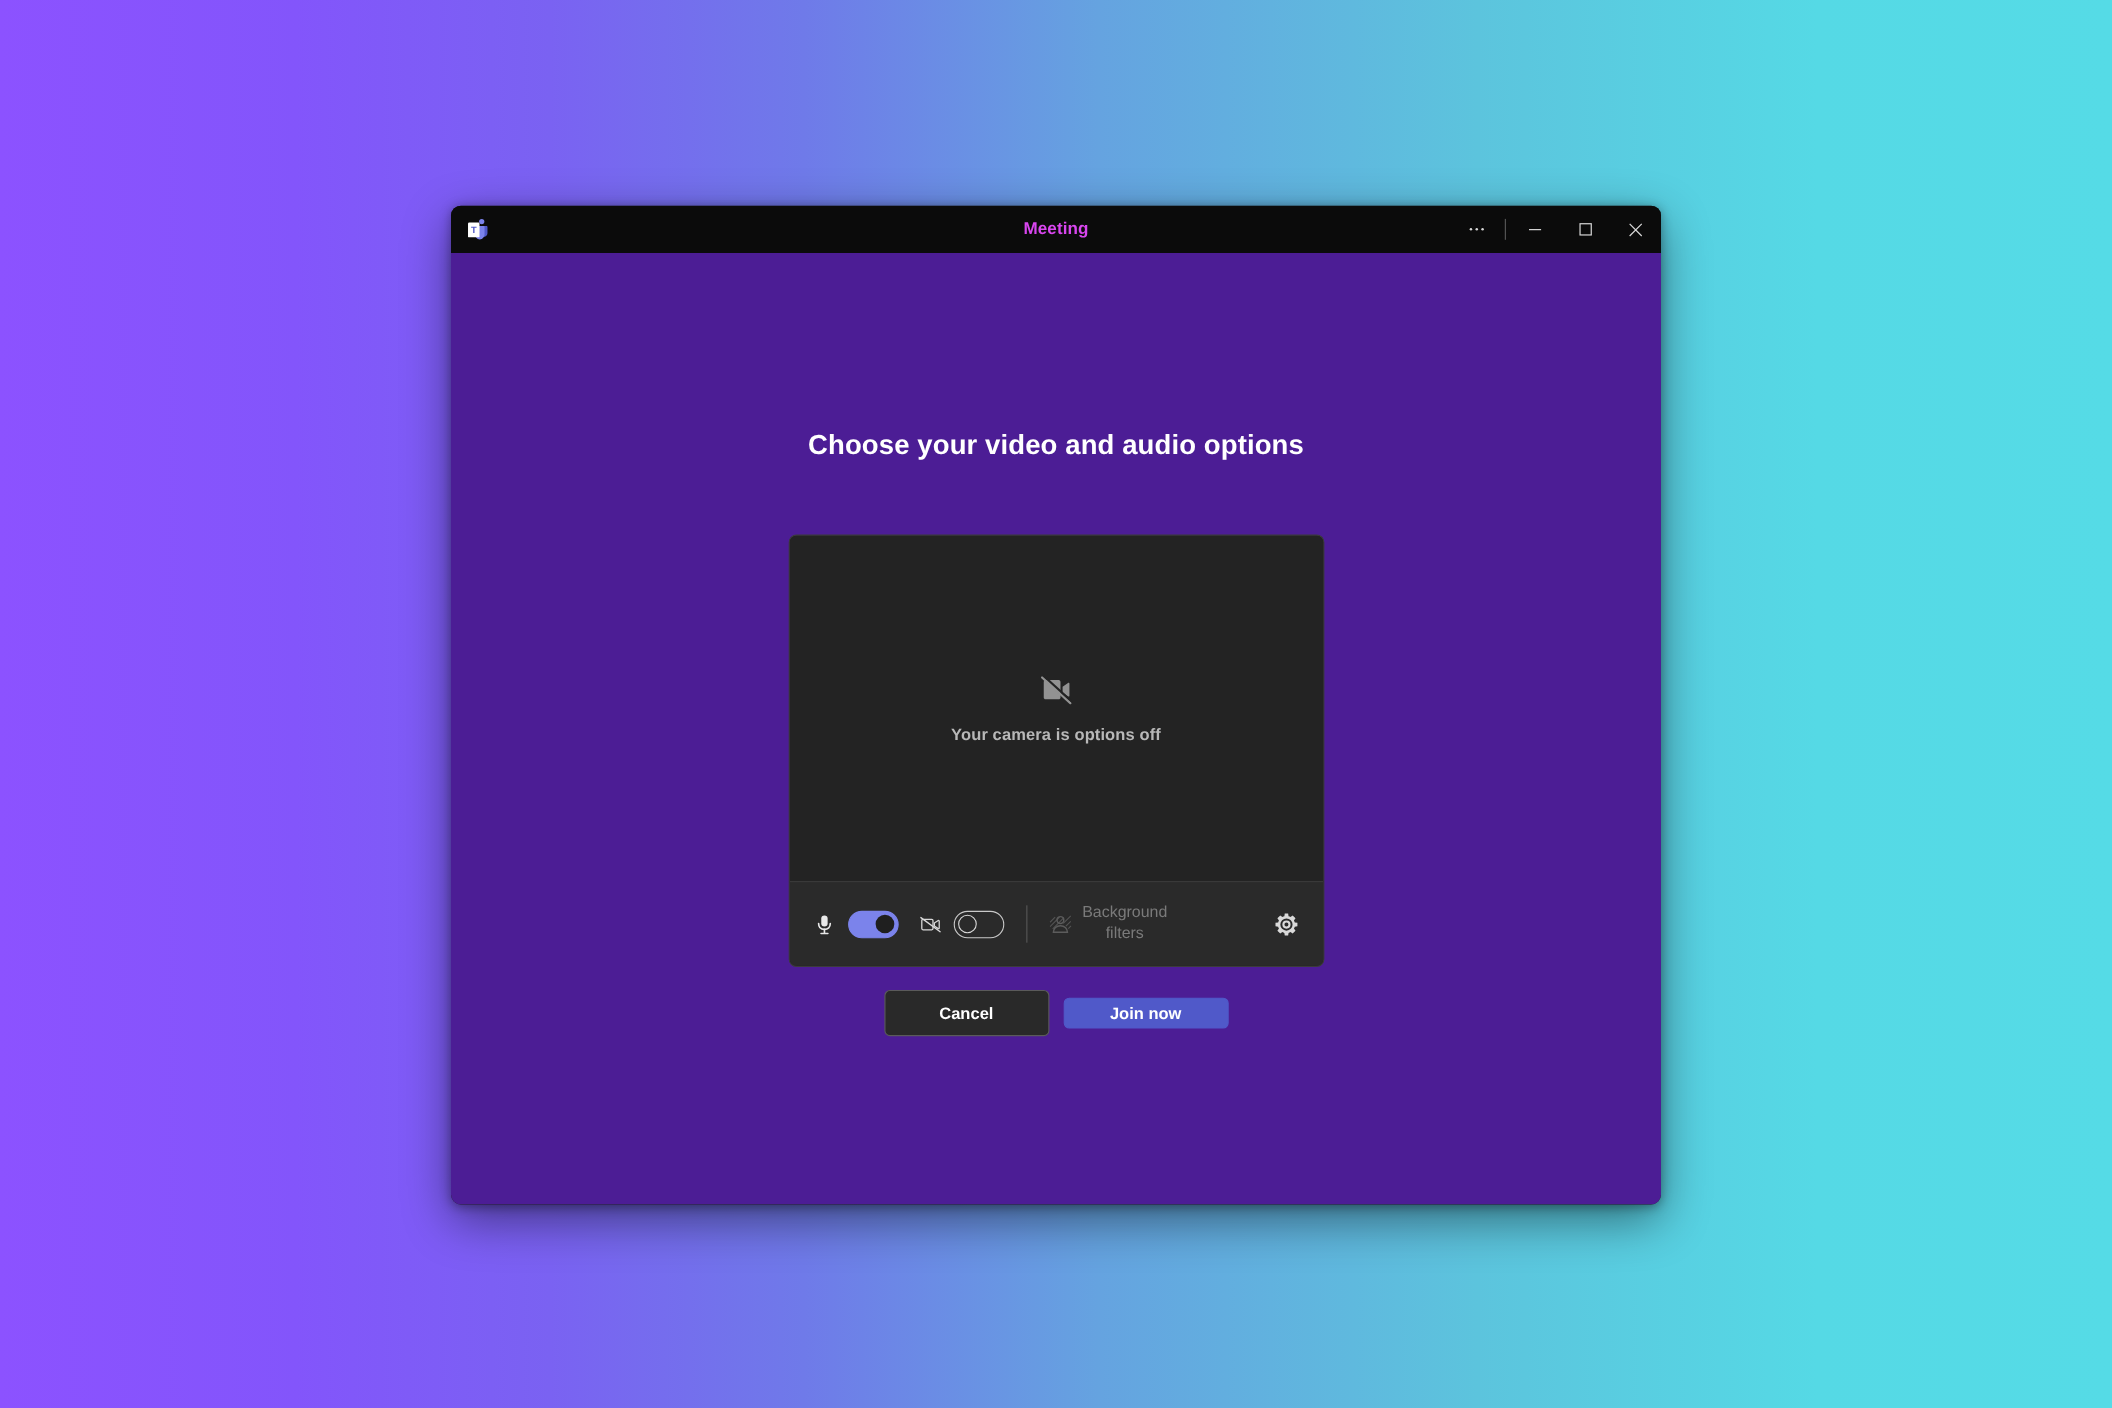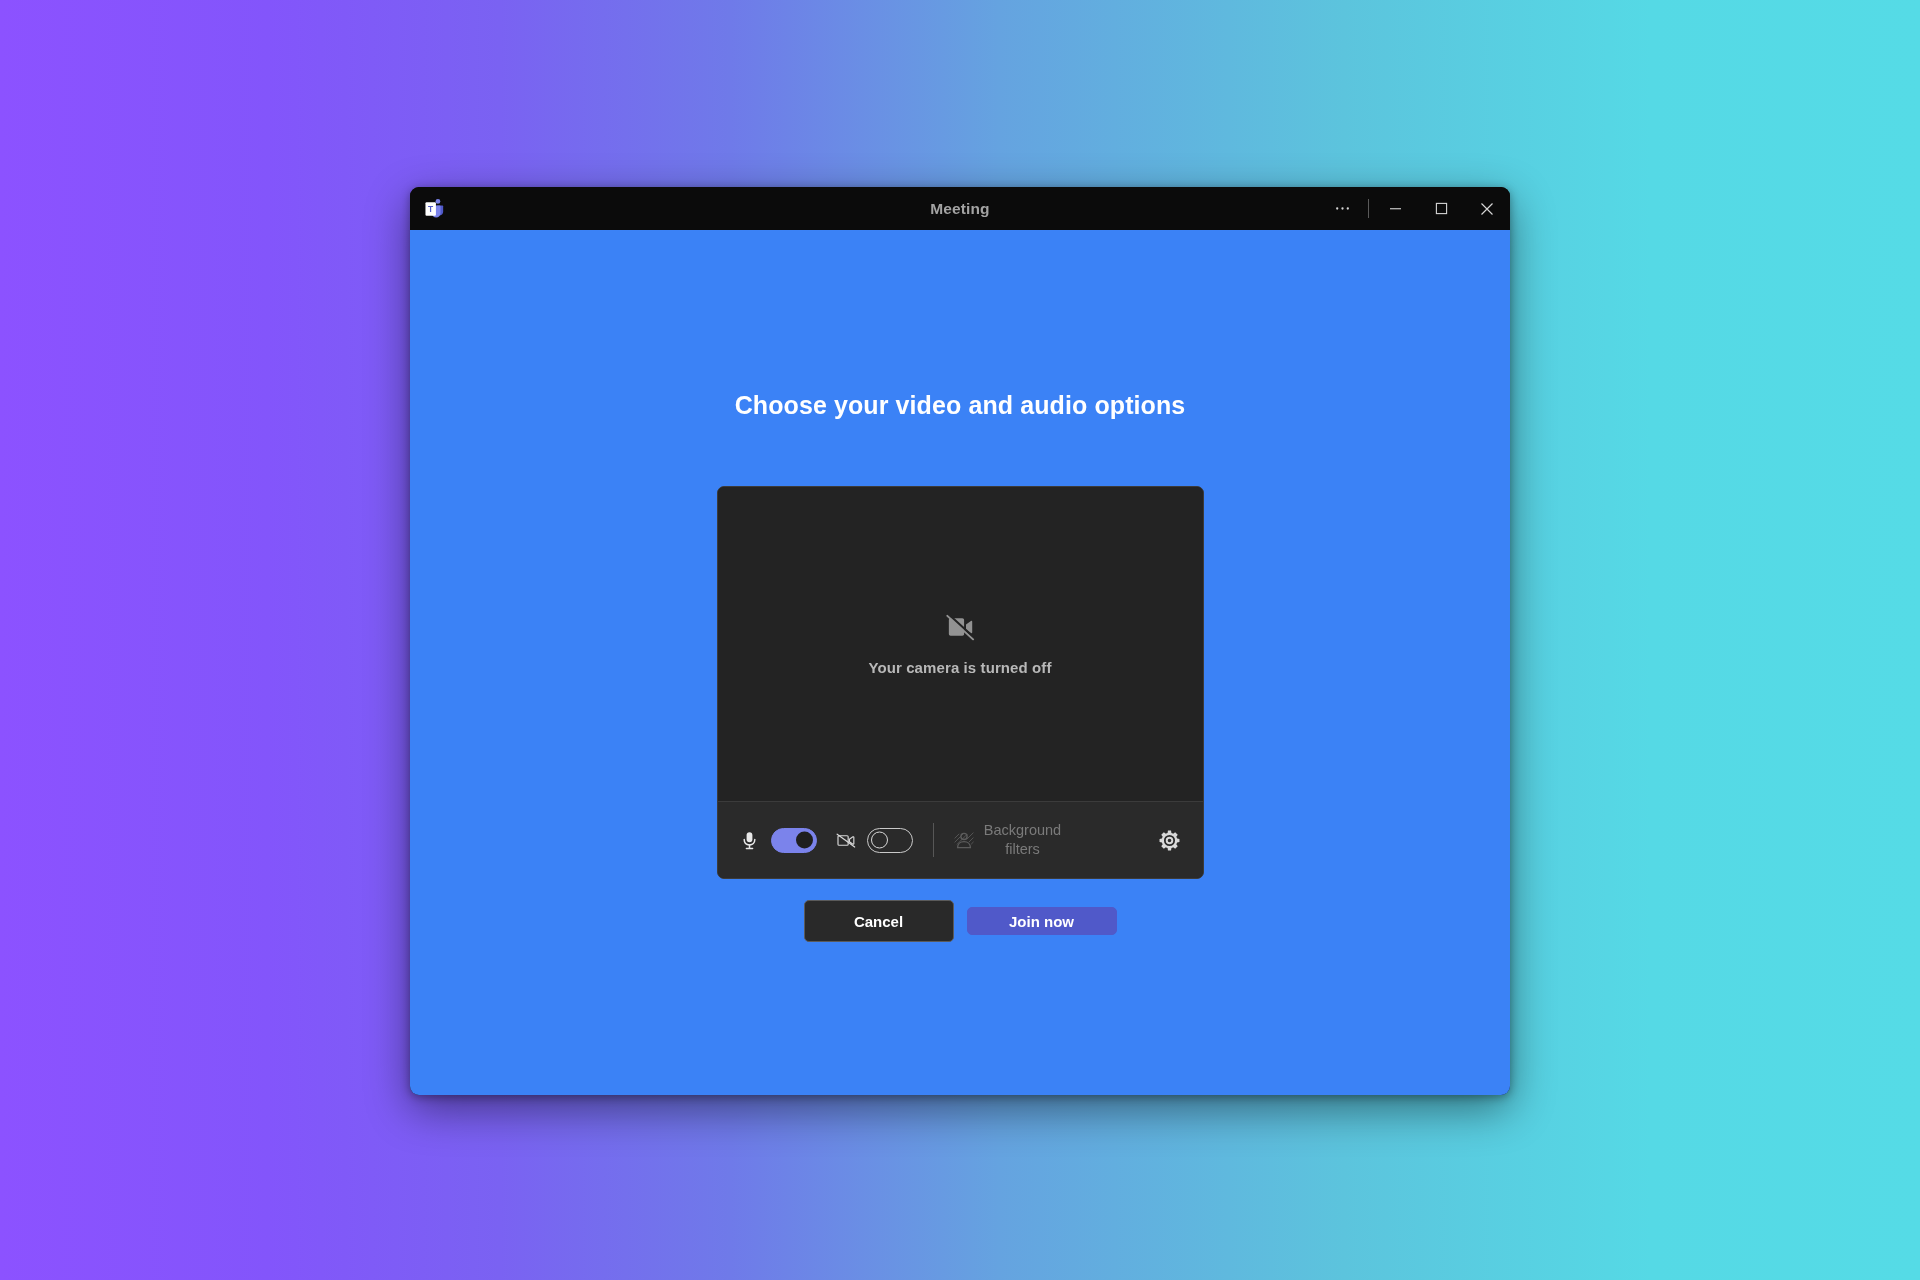--- a/index.html
+++ b/index.html
@@ -53,21 +53,21 @@
     align-items: center;
     justify-content: center;
   }
 
   #window-title {
     position: absolute;
     left: 0; right: 0;
     text-align: center;
     font-size: 15.5px;
     font-weight: 700;
-    color: #a3a3a3;
+    color: #d946ef;
     letter-spacing: 0.1px;
     pointer-events: none;
   }
 
   #titlebar-controls {
     position: absolute;
     right: 0;
     top: 0;
     height: 100%;
     display: flex;
@@ -87,21 +87,21 @@
   .tb-sep {
     width: 1px;
     height: 19px;
     background: #5a5a5a;
     margin: 0 3px;
   }
 
   
   #dialog-body {
     flex: 1;
-    background: #3b82f6;
+    background: #4c1d95;
     display: flex;
     flex-direction: column;
     align-items: center;
     position: relative;
   }
 
   #page-title {
     margin-top: 161px;
     font-size: 25px;
     font-weight: 700;
@@ -338,21 +338,21 @@
 
       <div id="video-preview">
         <div id="camera-off-icon">
           <svg width="30" height="30" viewBox="0 0 28 28">
             <path d="M3.6 7.4 C3.6 6.5 4.3 5.8 5.2 5.8 L16.2 5.8 C17.1 5.8 17.8 6.5 17.8 7.4 L17.8 20.6 C17.8 21.5 17.1 22.2 16.2 22.2 L5.2 22.2 C4.3 22.2 3.6 21.5 3.6 20.6 Z" fill="#bdbdbd"></path>
             <path d="M19.6 11.6 L24.2 8.3 C24.7 7.9 25.4 8.3 25.4 8.9 L25.4 19.1 C25.4 19.7 24.7 20.1 24.2 19.7 L19.6 16.4 Z" fill="#bdbdbd"></path>
             <path d="M2.2 3.6 L26.2 25.4" stroke="#bdbdbd" stroke-width="1.9" fill="none" stroke-linecap="round"></path>
             <path d="M3.4 2.2 L27.4 24.0" stroke="#232323" stroke-width="1.9" fill="none" stroke-linecap="round"></path>
           </svg>
         </div>
-        <div id="camera-off-text">Your camera is turned off</div>
+        <div id="camera-off-text">Your camera is options off</div>
       </div>
 
       <div id="controls-bar">
 
         <div class="ctrl-group">
           <div class="dev-icon">
             <svg width="17" height="19" viewBox="0 0 17 19">
               <rect x="5.6" y="1.2" width="5.8" height="10" rx="2.9" fill="#e8e8e8"></rect>
               <path d="M3.2 8.6 C3.2 12 5.4 13.9 8.5 13.9 C11.6 13.9 13.8 12 13.8 8.6" stroke="#e8e8e8" stroke-width="1.5" fill="none" stroke-linecap="round"></path>
               <path d="M8.5 13.9 L8.5 17.4 M5.4 17.6 L11.6 17.6" stroke="#e8e8e8" stroke-width="1.5" stroke-linecap="round"></path>

